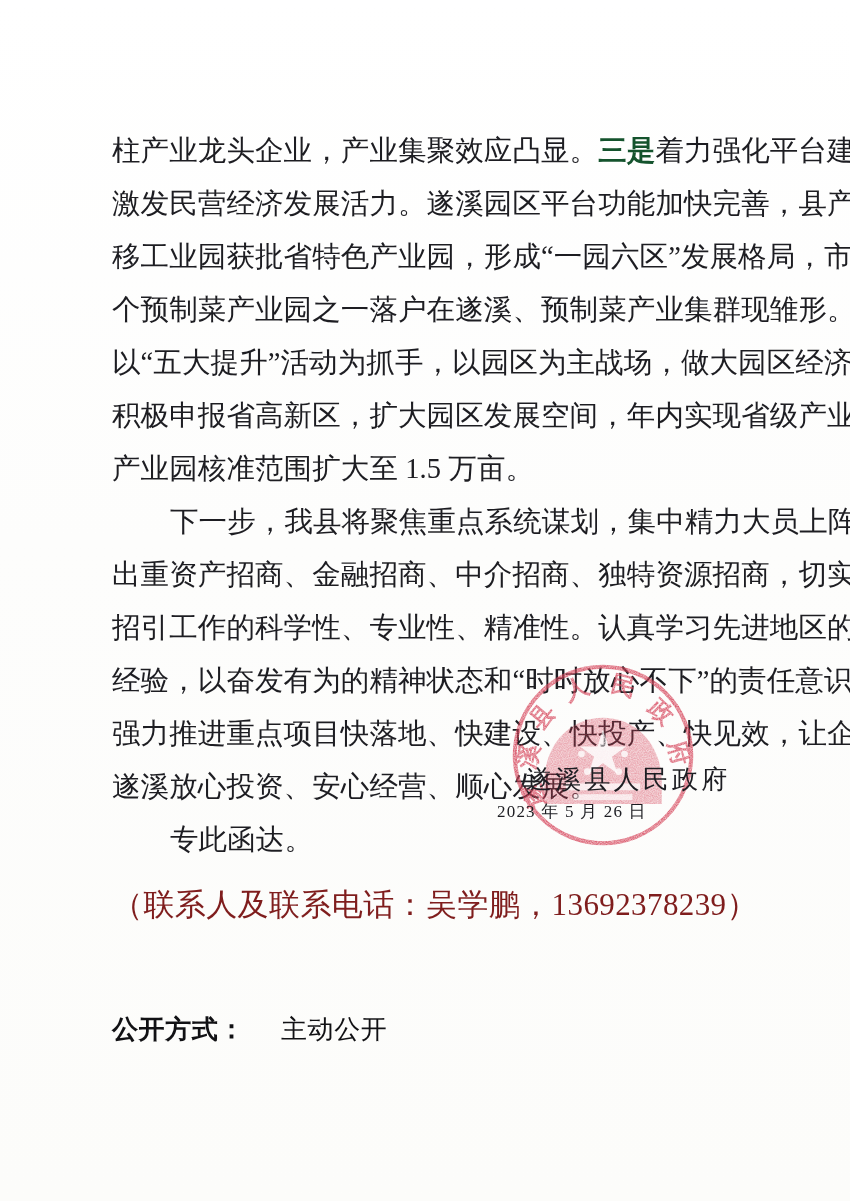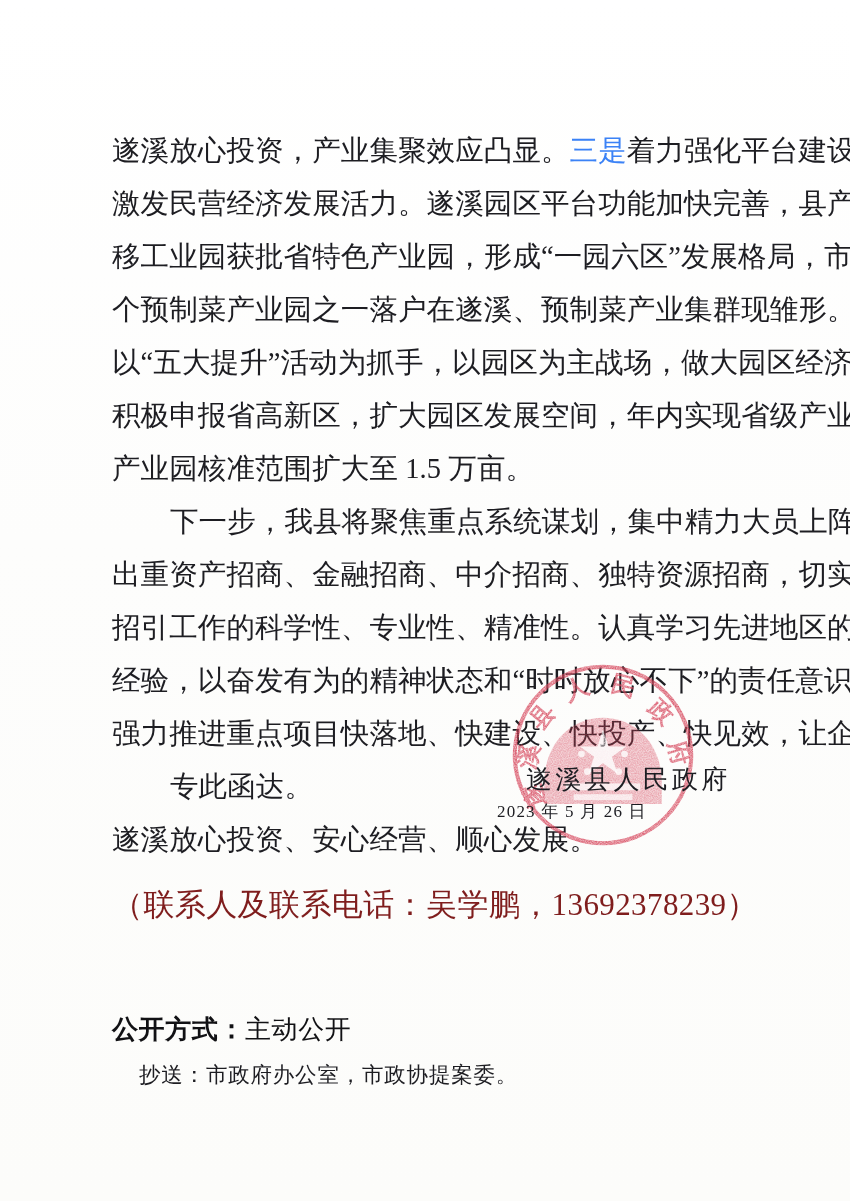--- a/index.html
+++ b/index.html
@@ -37,22 +37,22 @@
     font-size: 28.5px;
     line-height: 53px;
     color: #1d1d22;
     white-space: pre;
     letter-spacing: 0.2px;
   }
   .ln.justify {
     letter-spacing: 0.1px;
   }
   .ln b, .ln .bold {
-    font-weight: 400;
-    color: #3b82f6;
+    font-weight: 700;
+    color: #14532d;
   }
   .indent2 { padding-left: 58px; }
 
   
   .sign-block {
     position: absolute;
     left: 0;
     top: 0;
     width: 850px;
     height: 1201px;
@@ -106,56 +106,57 @@
     letter-spacing: 0.6px;
   }
   .disclosure .label {
     font-family: "DejaVu Sans", "Liberation Sans", sans-serif;
     font-weight: 700;
     text-align: center;
   }
   .disclosure .value {
     font-family: "Liberation Serif", "DejaVu Serif", serif;
     font-weight: 400;
+    margin-left: 36px;
   }
 
   .cc {
     position: absolute;
     left: 139px;
     top: 1060px;
     font-size: 21.5px;
     color: #1d1d22;
     white-space: pre;
     letter-spacing: 0.8px;
   }
 </style>
 </head>
 <body>
 
 <div class="page">
   <div class="paper-tint"></div>
 
   <div class="body-col">
 
-    <div class="ln justify"><span>遂溪放心投资，产业集聚效应凸显。</span><b>三是</b><span>着力强化平台建设，</span></div>
+    <div class="ln justify"><span>柱产业龙头企业，产业集聚效应凸显。</span><b>三是</b><span>着力强化平台建设，</span></div>
     <div class="ln justify">激发民营经济发展活力。遂溪园区平台功能加快完善，县产业转</div>
     <div class="ln justify">移工业园获批省特色产业园，形成“一园六区”发展格局，市两</div>
     <div class="ln justify">个预制菜产业园之一落户在遂溪、预制菜产业集群现雏形。今年</div>
     <div class="ln justify">以“五大提升”活动为抓手，以园区为主战场，做大园区经济，</div>
     <div class="ln justify">积极申报省高新区，扩大园区发展空间，年内实现省级产业转移</div>
     <div class="ln justify">产业园核准范围扩大至 1.5 万亩。</div>
 
     <div class="ln justify indent2">下一步，我县将聚焦重点系统谋划，集中精力大员上阵，突</div>
     <div class="ln justify">出重资产招商、金融招商、中介招商、独特资源招商，切实增强</div>
     <div class="ln justify">招引工作的科学性、专业性、精准性。认真学习先进地区的成熟</div>
     <div class="ln justify">经验，以奋发有为的精神状态和“时时放心不下”的责任意识，</div>
     <div class="ln justify">强力推进重点项目快落地、快建设、快投产、快见效，让企业在</div>
+    <div class="ln justify">遂溪放心投资、安心经营、顺心发展。</div>
+
     <div class="ln justify indent2">专此函达。</div>
-
-    <div class="ln justify">遂溪放心投资、安心经营、顺心发展。</div>
   </div>
 
   <div class="sign-block">
 
     <div class="seal">
       <svg viewBox="0 0 200 200" width="196" height="196" aria-hidden="true">
         <defs>
           <filter id="grain" x="-20%" y="-20%" width="140%" height="140%">
             <feTurbulence type="fractalNoise" baseFrequency="0.85" numOctaves="3" seed="7" result="n"></feTurbulence>
             <feColorMatrix in="n" type="matrix" values="0 0 0 0 0  0 0 0 0 0  0 0 0 0 0  0.9 0 0 0 -0.12" result="a"></feColorMatrix>
@@ -198,14 +199,13 @@
     </div>
 
     <div class="sign-name">遂溪县人民政府</div>
     <div class="sign-date">2023 年 5 月 26 日</div>
   </div>
 
   <div class="contact">（联系人及联系电话：吴学鹏，13692378239）</div>
 
   <div class="disclosure"><span class="label">公开方式：</span><span class="value">主动公开</span></div>
 
-  <div class="cc">抄送：市政府办公室，市政协提案委。</div>
 </div>
 
 </body></html>

